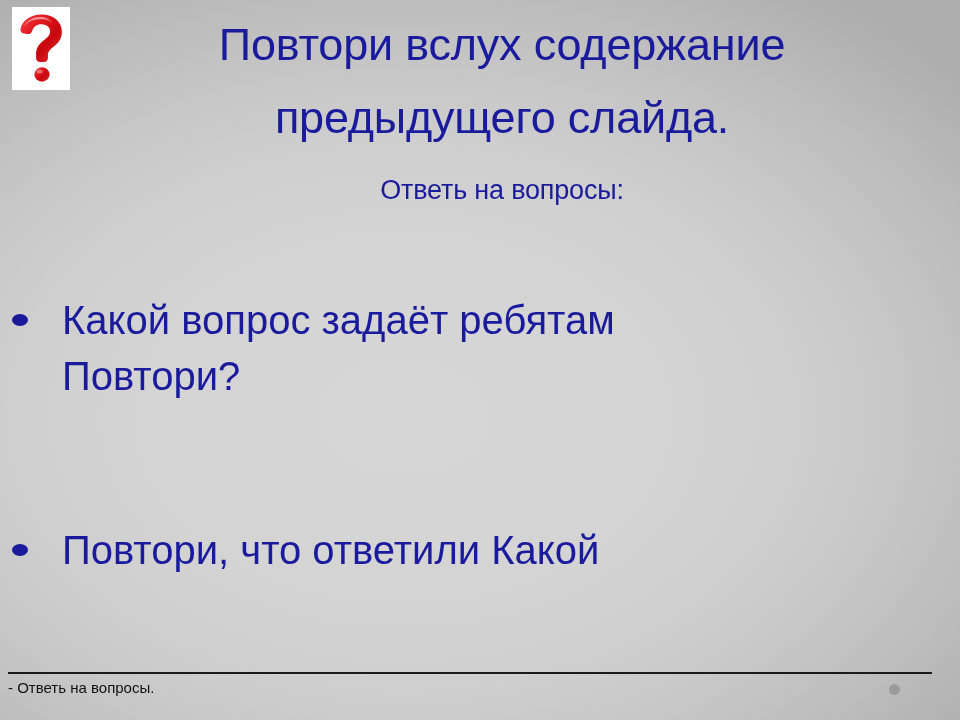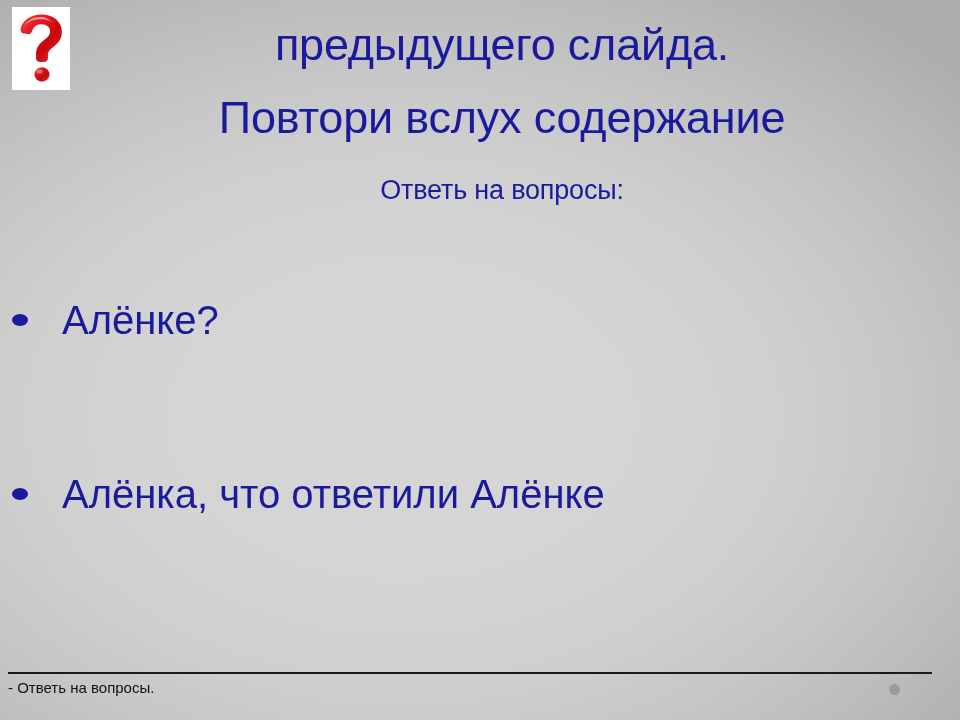--- a/index.html
+++ b/index.html
@@ -174,35 +174,36 @@
                C20.0 10.0 13.0 14.8 11.3 21.0
                C13.8 15.6 20.6 12.2 28.2 12.2
                C34.0 12.2 38.5 14.0 41.2 17.0
                C38.2 12.6 34.0 10.0 29.5 10.0 Z" fill="url(#qgradhl)"></path>
       <ellipse cx="30.0" cy="67.5" rx="7.6" ry="7.2" fill="url(#qgrad)"></ellipse>
       <ellipse cx="27.6" cy="64.6" rx="3.0" ry="2.2" fill="#ffffff" opacity="0.35"></ellipse>
     </svg>
   </div>
 
   <div id="title-block">
+    <span class="title-line" id="title-line-1">Повтори вслух содержание</span>
     <span class="title-line" id="title-line-2">предыдущего слайда.</span>
-    <span class="title-line" id="title-line-1">Повтори вслух содержание</span>
     <span class="title-line" id="title-line-3">Ответь на вопросы:</span>
   </div>
 
   <div id="body-block">
 
     <div class="bullet-item" id="bullet-1">
       <span class="bullet-dot"></span>
-      <span class="last-line">Алёнке?</span>
+      <span class="bullet-main">Какой  вопрос  задаёт ребятам</span>
+      <span class="last-line">Повтори?</span>
     </div>
 
     <div class="bullet-item" id="bullet-2">
       <span class="bullet-dot"></span>
-      <span class="bullet-main">Алёнка,  что  ответили  Алёнке</span>
+      <span class="bullet-main">Повтори,  что  ответили  Какой</span>
     </div>
 
   </div>
 
   <div id="footer-rule"></div>
   <div id="footer-note">- Ответь на вопросы.</div>
   <div id="footer-dot"></div>
 
 </div>
 

